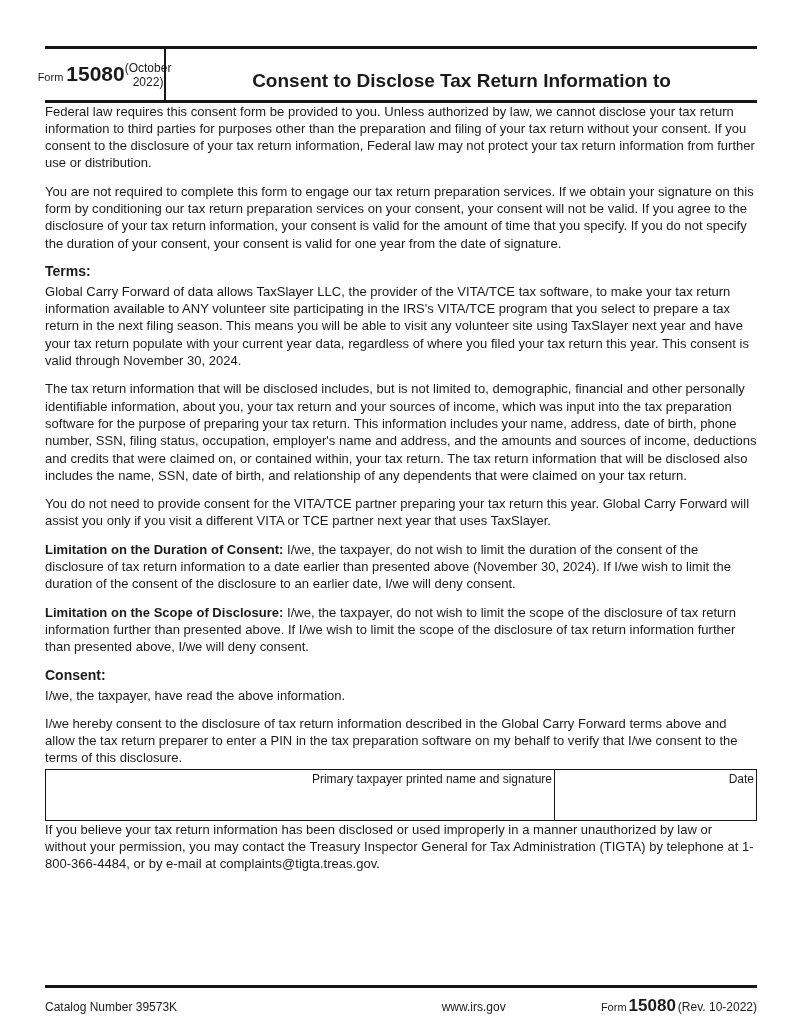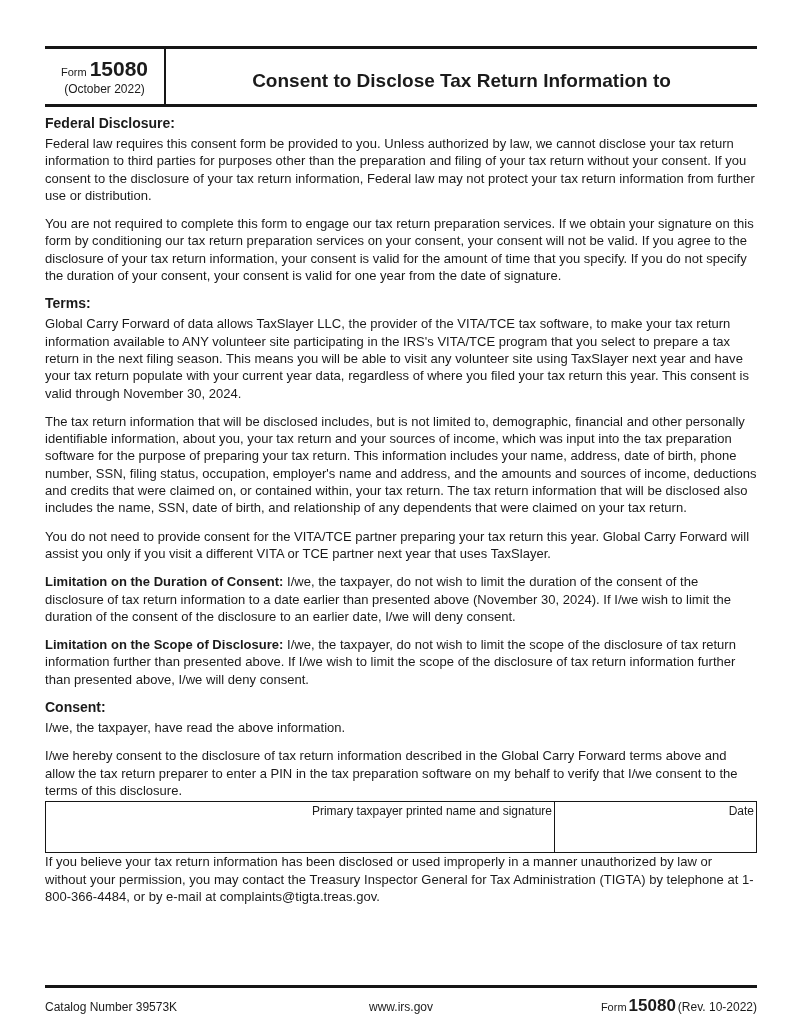--- a/index.html
+++ b/index.html
@@ -19,21 +19,21 @@
 
   
   .form-header {
     display: flex;
     border-top: 3px solid #161616;
     border-bottom: 3px solid #161616;
   }
   .form-number-box {
     width: 121px;
     border-right: 2px solid #161616;
-    display: flex; flex-direction: column;
+    display: flex; flex-direction: row;
     align-items: center; justify-content: center;
     text-align: center;
     padding: 8px 2px;
   }
   .form-word { font-size: 11px; }
   .form-number { font-size: 21px; font-weight: 700; margin-left: 3px; }
   .form-date { font-size: 12px; margin-top: 1px; }
   .title-box {
     flex: 1;
     text-align: center;
@@ -80,21 +80,21 @@
   
   .footer {
     position: absolute;
     left: 45px; right: 43px; top: 985px;
     border-top: 3px solid #161616;
     padding-top: 8px;
     display: flex;
     align-items: baseline;
   }
   .footer-left  { flex: 1.2; font-size: 12px; text-align: left; }
-  .footer-center{ flex: 1;   font-size: 12px; text-align: center; }
+  .footer-center{ flex: 1;   font-size: 12px; text-align: right; }
   .footer-right { flex: 1.2; font-size: 12px; text-align: right; white-space: nowrap; }
   .footer-form-word { font-size: 11px; }
   .footer-form-number { font-size: 17px; font-weight: 700; margin: 0 2px; }
 </style>
 </head>
 <body>
 
 <div class="page">
 
   <header class="form-header">
@@ -105,21 +105,20 @@
       <div class="form-date">(October 2022)</div>
     </div>
     <div class="title-box">
       <div class="form-title">
         <div>Consent to Disclose Tax Return Information to</div>
       </div>
     </div>
   </header>
 
   <section>
-    <h2 class="sec first">Federal Disclosure:</h2>
     <p class="body">Federal law requires this consent form be provided to you. Unless authorized by law, we cannot disclose your tax return information to third parties for purposes other than the preparation and filing of your tax return without your consent. If you consent to the disclosure of your tax return information, Federal law may not protect your tax return information from further use or distribution.</p>
     <p class="body">You are not required to complete this form to engage our tax return preparation services. If we obtain your signature on this form by conditioning our tax return preparation services on your consent, your consent will not be valid. If you agree to the disclosure of your tax return information, your consent is valid for the amount of time that you specify. If you do not specify the duration of your consent, your consent is valid for one year from the date of signature.</p>
   </section>
 
   <section>
     <h2 class="sec">Terms:</h2>
     <p class="body">Global Carry Forward of data allows TaxSlayer LLC, the provider of the VITA/TCE tax software, to make your tax return information available to ANY volunteer site participating in the IRS's VITA/TCE program that you select to prepare a tax return in the next filing season. This means you will be able to visit any volunteer site using TaxSlayer next year and have your tax return populate with your current year data, regardless of where you filed your tax return this year. This consent is valid through November 30, 2024.</p>
     <p class="body">The tax return information that will be disclosed includes, but is not limited to, demographic, financial and other personally identifiable information, about you, your tax return and your sources of income, which was input into the tax preparation software for the purpose of preparing your tax return. This information includes your name, address, date of birth, phone number, SSN, filing status, occupation, employer's name and address, and the amounts and sources of income, deductions and credits that were claimed on, or contained within, your tax return. The tax return information that will be disclosed also includes the name, SSN, date of birth, and relationship of any dependents that were claimed on your tax return.</p>
     <p class="body">You do not need to provide consent for the VITA/TCE partner preparing your tax return this year. Global Carry Forward will assist you only if you visit a different VITA or TCE partner next year that uses TaxSlayer.</p>
     <p class="body">

